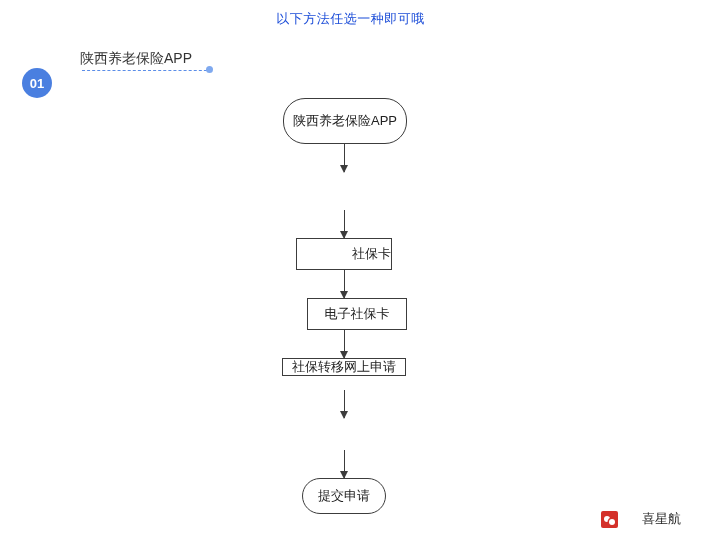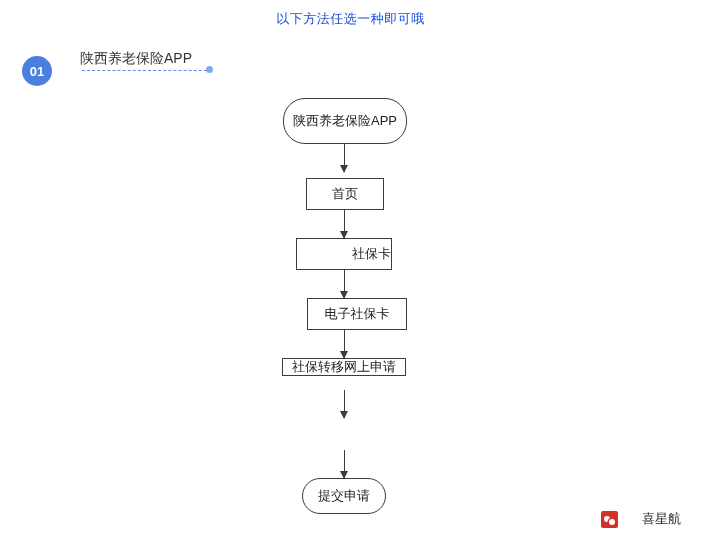--- a/index.html
+++ b/index.html
@@ -13,21 +13,21 @@
   .header-note{
     position:absolute;
     top:10px;left:0;width:701px;
     text-align:center;
     font-size:13px;
     color:#1d4ed8;
     letter-spacing:0.5px;
   }
   .badge{
     position:absolute;
-    left:22px;top:56px;
+    left:22px;top:68px;
     width:30px;height:30px;
     border-radius:50%;
     background:#4a7fe0;
     color:#ffffff;
     font-size:13px;
     font-weight:bold;
     display:flex;align-items:center;justify-content:center;
     font-family:"Liberation Sans","DejaVu Sans",sans-serif;
   }
   .section-title{
@@ -121,23 +121,20 @@
 <div class="dashline"></div>
 <div class="dashdot"></div>
 
 <div class="flow">
 
   <div class="node round" style="left:283px;top:8px;width:124px;height:46px;">
     <span>陕西养老保险APP</span>
   </div>
   <div class="arrow" style="left:344px;top:54px;height:28px;"></div>
 
-  <div class="node" style="left:306px;top:88px;width:78px;height:32px;">
-    <span>首页</span>
-  </div>
   <div class="arrow" style="left:344px;top:120px;height:28px;"></div>
 
   <div class="node" style="left:296px;top:148px;width:96px;height:32px;justify-content:flex-end;">
     <span>社保卡</span>
   </div>
   <div class="arrow" style="left:344px;top:180px;height:28px;"></div>
 
   <div class="node" style="left:294px;top:208px;width:100px;height:32px;margin-left:13px;">
     <span>电子社保卡</span>
   </div>

